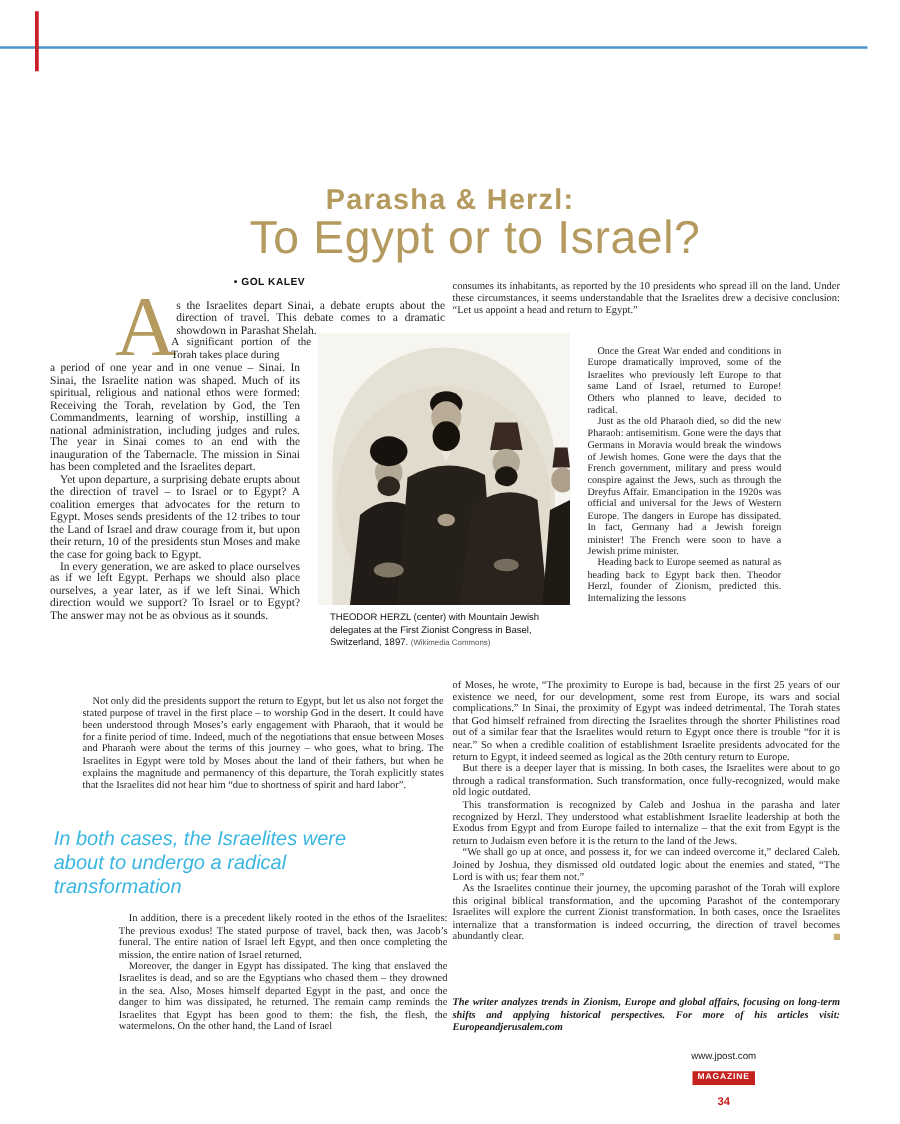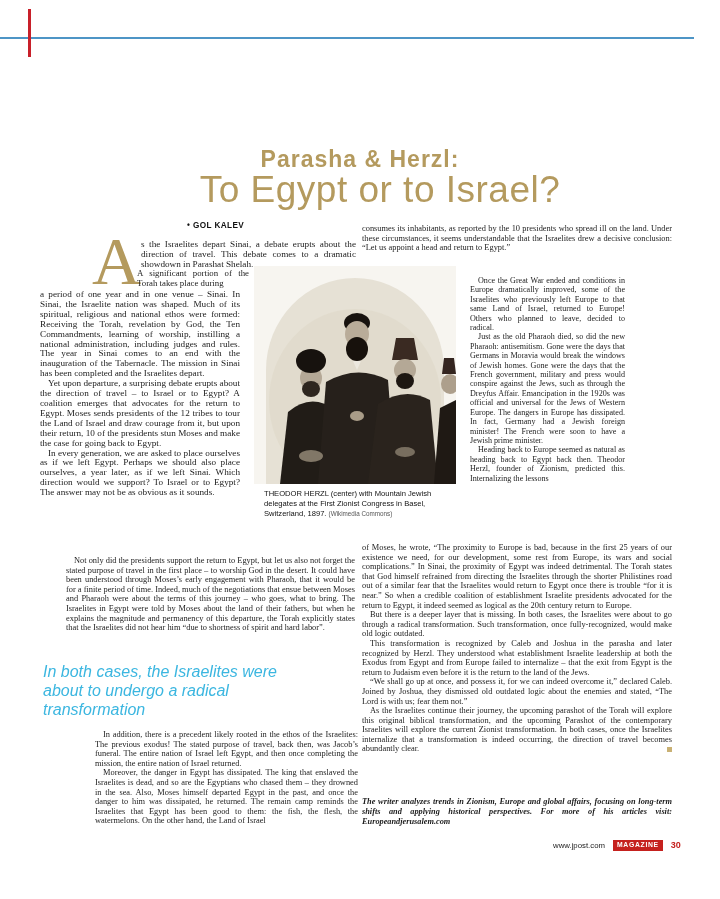--- a/index.html
+++ b/index.html
@@ -46,21 +46,21 @@
   .endmark{float:right;width:5.5px;height:5.5px;background:#c9b174;margin-top:2.5px;}
 
   
   .photo{left:254px;top:266px;width:202px;height:218px;}
   .caption{left:264px;top:489px;width:182px;
            font-family:"Liberation Sans",sans-serif;font-size:7.6px;line-height:10px;color:#111;}
   .caption .credit{font-size:6.3px;color:#555;}
 
   
   .footer{left:553px;top:840px;display:flex;align-items:center;gap:8px;
-          font-family:"Liberation Sans",sans-serif;}
+          font-family:"Liberation Sans",sans-serif;flex-direction:column;}
   .site{font-size:7.8px;color:#222;}
   .maglogo{background:#c5211e;color:#ffffff;font-size:6.8px;font-weight:bold;
            letter-spacing:.7px;padding:2px 4px;line-height:1;}
   .pageno{color:#c5211e;font-size:9px;font-weight:bold;}
 </style>
 </head>
 <body>
 
 <div class="page">
 
@@ -148,16 +148,16 @@
     <p class="ind">This transformation is recognized by Caleb and Joshua in the parasha and later recognized by Herzl. They understood what establishment Israelite leadership at both the Exodus from Egypt and from Europe failed to internalize – that the exit from Egypt is the return to Judaism even before it is the return to the land of the Jews.</p>
     <p class="ind">“We shall go up at once, and possess it, for we can indeed overcome it,” declared Caleb. Joined by Joshua, they dismissed old outdated logic about the enemies and stated, “The Lord is with us; fear them not.”</p>
     <p class="ind"><span>As the Israelites continue their journey, the upcoming parashot of the Torah will explore this original biblical transformation, and the upcoming Parashot of the contemporary Israelites will explore the current Zionist transformation. In both cases, once the Israelites internalize that a transformation is indeed occurring, the direction of travel becomes abundantly clear.</span><span class="endmark"></span></p>
   </div>
 
   <div class="abs bio">The writer analyzes trends in Zionism, Europe and global affairs, focusing on long-term shifts and applying historical perspectives. For more of his articles visit: Europeandjerusalem.com</div>
 
   <div class="abs footer">
     <span class="site">www.jpost.com</span>
     <span class="maglogo">MAGAZINE</span>
-    <span class="pageno">30</span>
+    <span class="pageno">34</span>
   </div>
 
 </div>
 
 </body></html>

